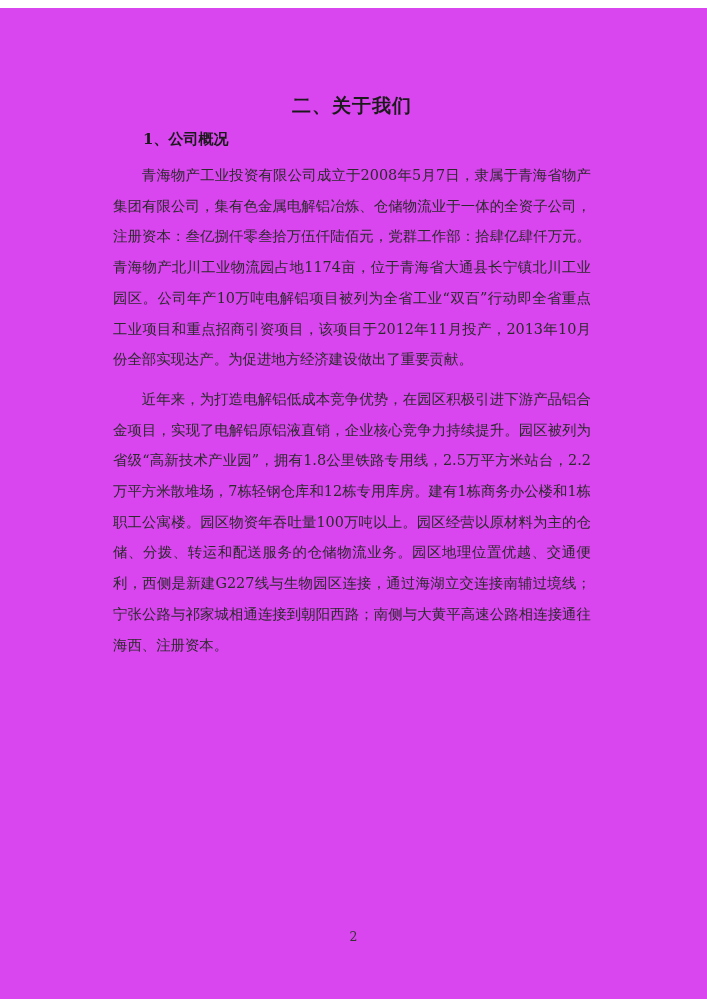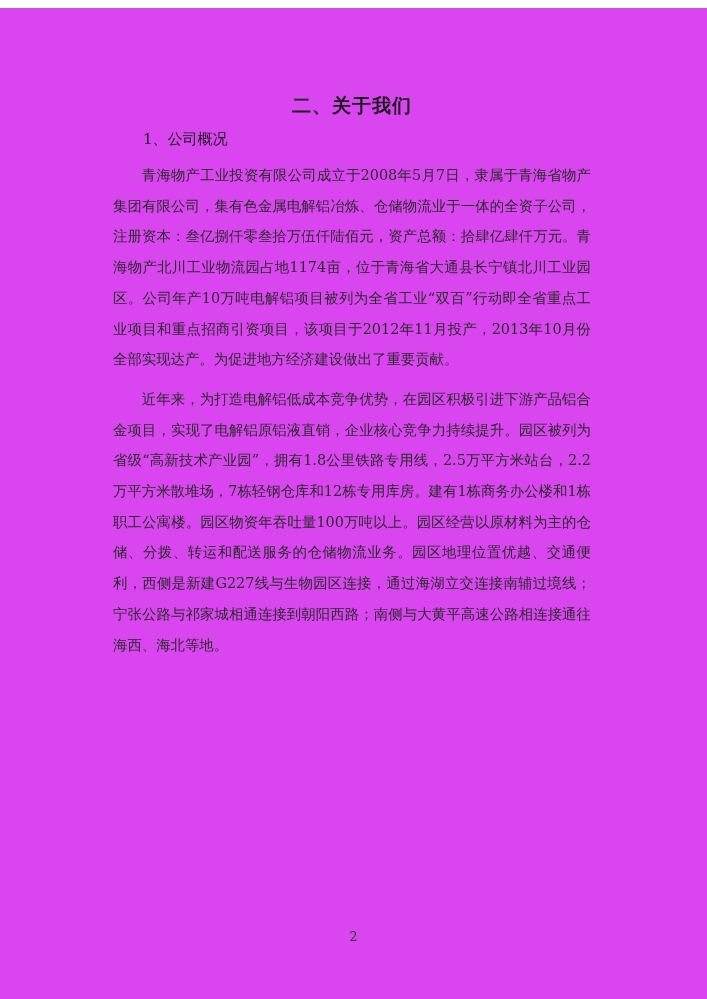--- a/index.html
+++ b/index.html
@@ -28,21 +28,21 @@
     font-size: 19px;
     font-weight: bold;
     text-align: center;
     color: #1a1a1a;
     margin: 0 0 9px 0;
     letter-spacing: 1px;
     line-height: 26px;
   }
   .section-heading {
     font-size: 15px;
-    font-weight: normal;
+    font-weight: bold;
     color: #1a1a1a;
     margin: 0;
     padding-left: 30px;
     line-height: 24px;
   }
   .body-paragraph {
     font-size: 14.4px;
     line-height: 30.7px;
     text-align: justify;
     text-justify: inter-ideograph;
@@ -62,17 +62,17 @@
     font-family: "DejaVu Serif", serif;
   }
 </style>
 </head>
 <body>
 
 <div class="page">
   <div class="content">
     <h1 class="doc-title">二、关于我们</h1>
     <h2 class="section-heading">1、公司概况</h2>
-    <p class="body-paragraph">青海物产工业投资有限公司成立于2008年5月7日，隶属于青海省物产集团有限公司，集有色金属电解铝冶炼、仓储物流业于一体的全资子公司，注册资本：叁亿捌仟零叁拾万伍仟陆佰元，资产总额：拾肆亿肆仟万元。青海物产北川工业物流园占地1174亩，位于青海省大通县长宁镇北川工业园区。公司年产10万吨电解铝项目被列为全省工业“双百”行动即全省重点工业项目和重点招商引资项目，该项目于2012年11月投产，2013年10月份全部实现达产。为促进地方经济建设做出了重要贡献。</p>
-    <p class="body-paragraph">近年来，为打造电解铝低成本竞争优势，在园区积极引进下游产品铝合金项目，实现了电解铝原铝液直销，企业核心竞争力持续提升。园区被列为省级“高新技术产业园”，拥有1.8公里铁路专用线，2.5万平方米站台，2.2万平方米散堆场，7栋轻钢仓库和12栋专用库房。建有1栋商务办公楼和1栋职工公寓楼。园区物资年吞吐量100万吨以上。园区经营以原材料为主的仓储、分拨、转运和配送服务的仓储物流业务。园区地理位置优越、交通便利，西侧是新建G227线与生物园区连接，通过海湖立交连接南辅过境线；宁张公路与祁家城相通连接到朝阳西路；南侧与大黄平高速公路相连接通往海西、海北等地。</p>
+    <p class="body-paragraph">青海物产工业投资有限公司成立于2008年5月7日，隶属于青海省物产集团有限公司，集有色金属电解铝冶炼、仓储物流业于一体的全资子公司，注册资本：叁亿捌仟零叁拾万伍仟陆佰元，党群工作部：拾肆亿肆仟万元。青海物产北川工业物流园占地1174亩，位于青海省大通县长宁镇北川工业园区。公司年产10万吨电解铝项目被列为全省工业“双百”行动即全省重点工业项目和重点招商引资项目，该项目于2012年11月投产，2013年10月份全部实现达产。为促进地方经济建设做出了重要贡献。</p>
+    <p class="body-paragraph">近年来，为打造电解铝低成本竞争优势，在园区积极引进下游产品铝合金项目，实现了电解铝原铝液直销，企业核心竞争力持续提升。园区被列为省级“高新技术产业园”，拥有1.8公里铁路专用线，2.5万平方米站台，2.2万平方米散堆场，7栋轻钢仓库和12栋专用库房。建有1栋商务办公楼和1栋职工公寓楼。园区物资年吞吐量100万吨以上。园区经营以原材料为主的仓储、分拨、转运和配送服务的仓储物流业务。园区地理位置优越、交通便利，西侧是新建G227线与生物园区连接，通过海湖立交连接南辅过境线；宁张公路与祁家城相通连接到朝阳西路；南侧与大黄平高速公路相连接通往海西、注册资本。</p>
   </div>
   <div class="page-number">2</div>
 </div>
 
 </body></html>

